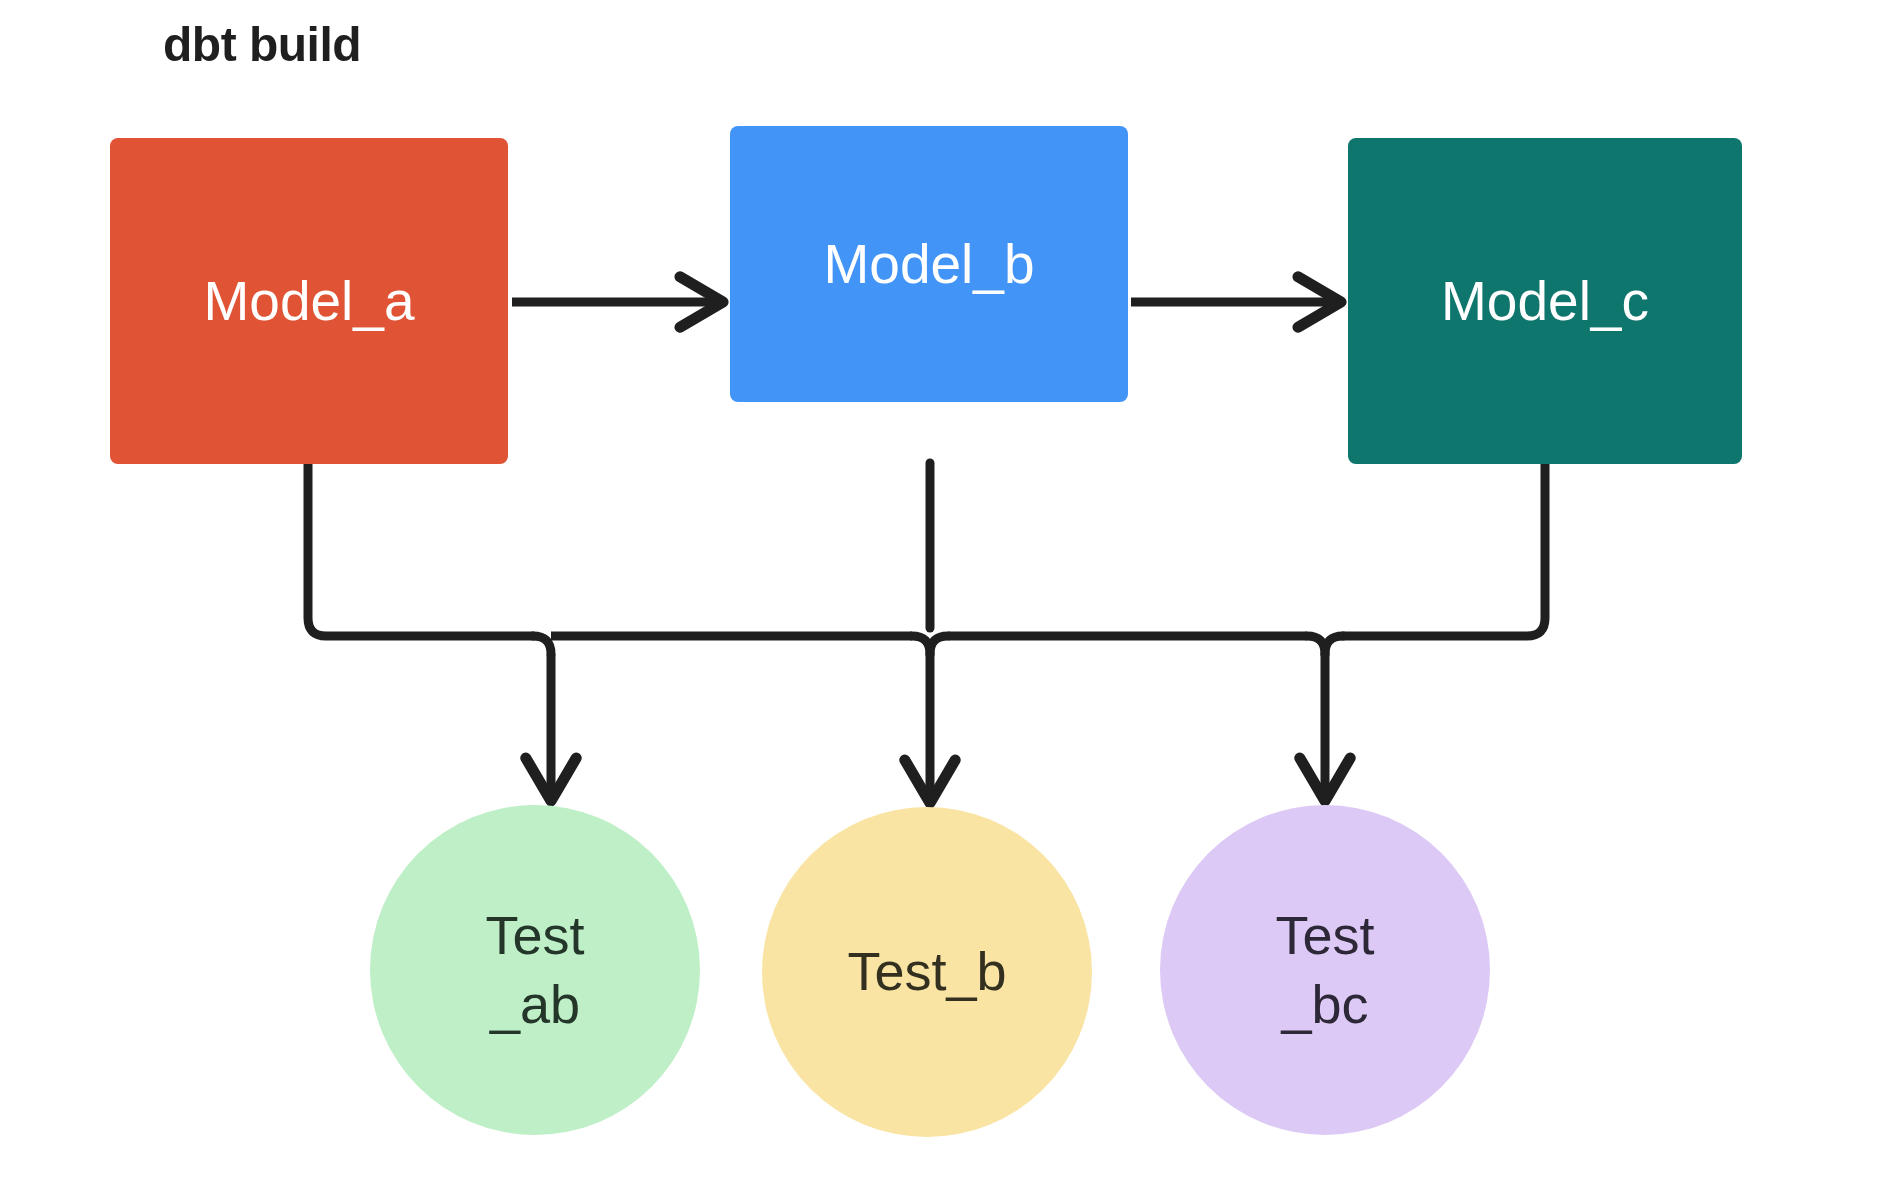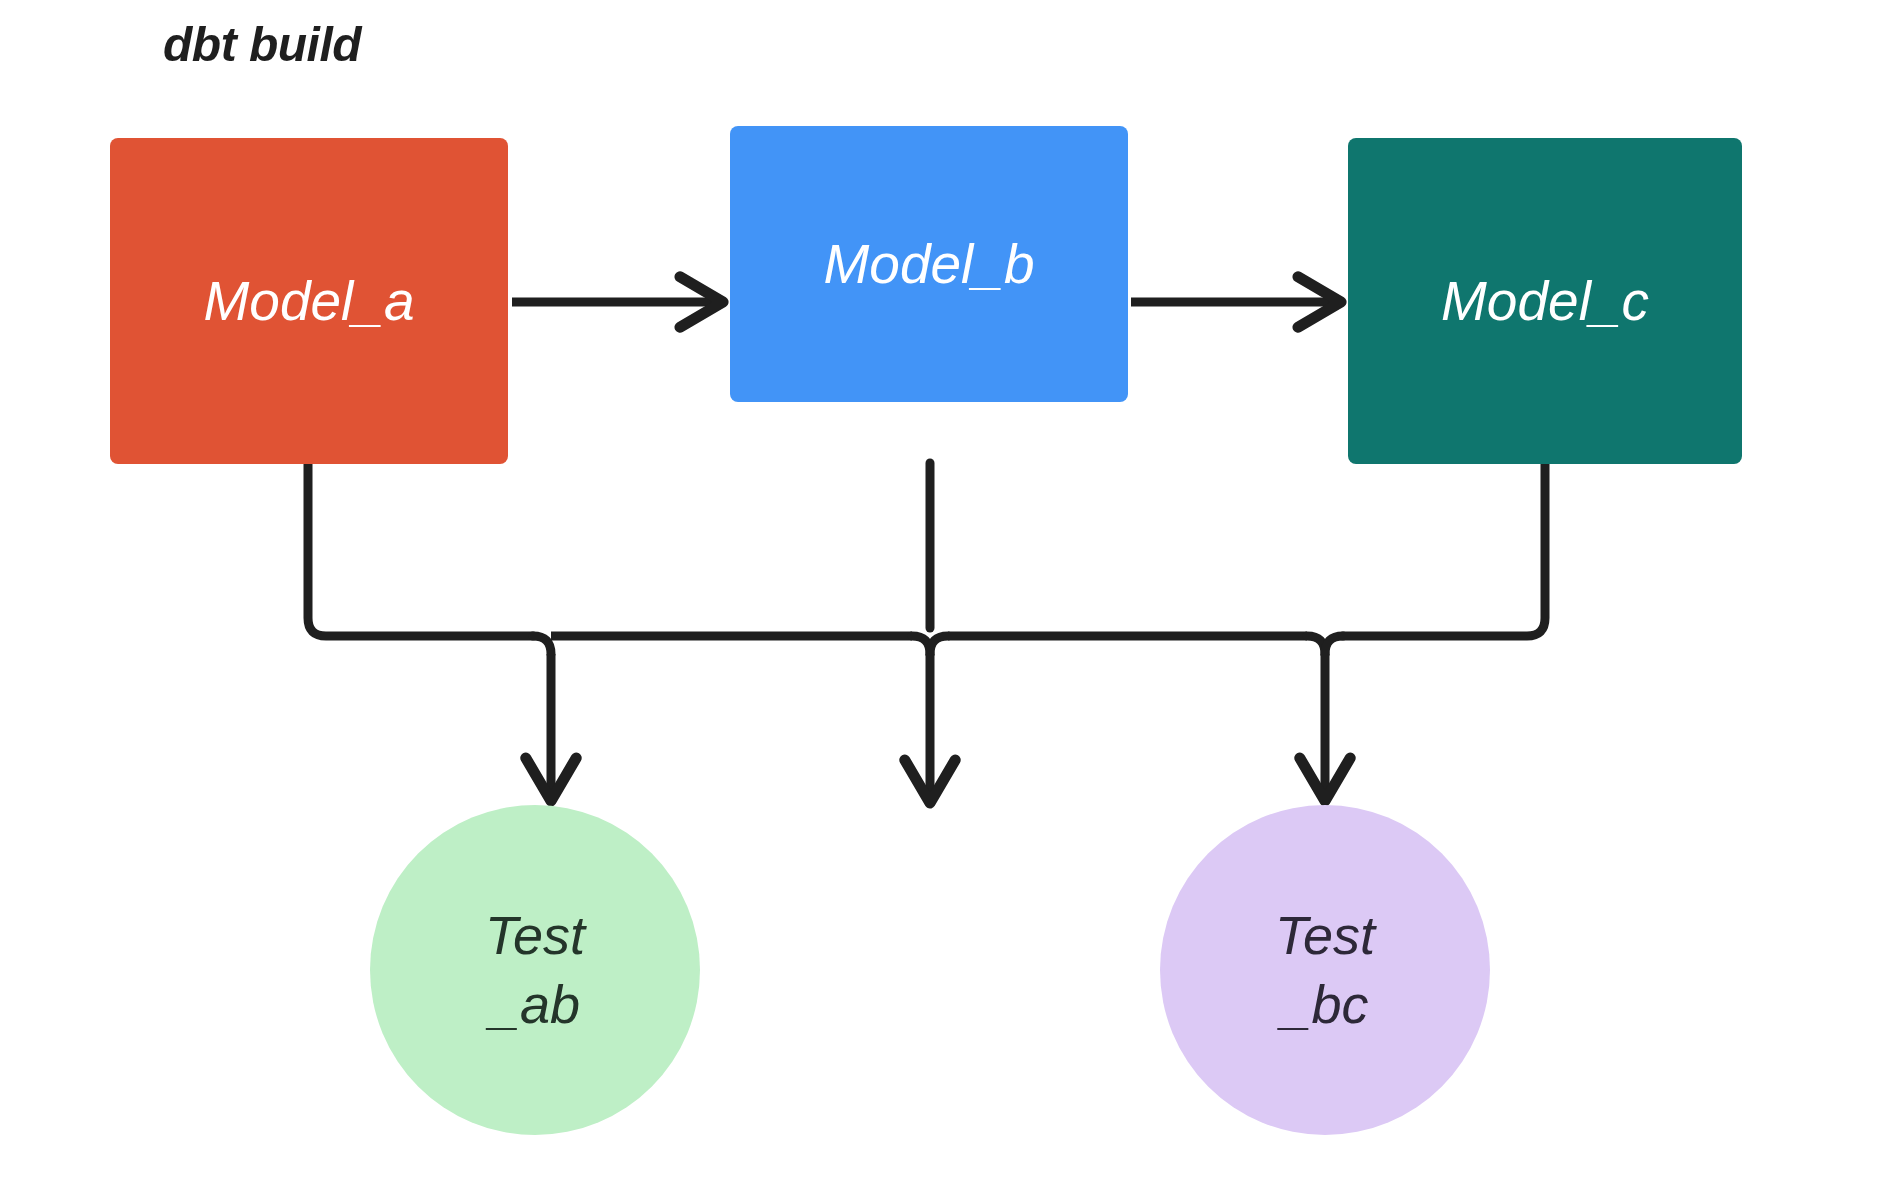--- a/index.html
+++ b/index.html
@@ -9,21 +9,20 @@
   }
   body {
     font-family: "Liberation Sans", sans-serif;
   }
   #canvas {
     position: relative;
     width: 1880px;
     height: 1186px;
     background: #ffffff;
     overflow: hidden;
-    font-style: italic;
   }
   #diagram-title {
     position: absolute;
     left: 163px;
     top: 17px;
     font-size: 48px;
     font-weight: 700;
     color: #1f1f1f;
     letter-spacing: -0.5px;
     white-space: nowrap;
@@ -115,19 +114,22 @@
 
   <div class="node model-node" id="node-model-c">
     <span>Model_c</span>
   </div>
 
   <div class="node test-node" id="node-test-ab">
     <span class="line line-1">Test</span>
     <span class="line line-2">_ab</span>
   </div>
 
+  <div class="node test-node" id="node-test-b">
+    <span class="line line-1">Test_b</span>
+  </div>
 
   <div class="node test-node" id="node-test-bc">
     <span class="line line-1">Test</span>
     <span class="line line-2">_bc</span>
   </div>
 
 </div>
 
 </body></html>

